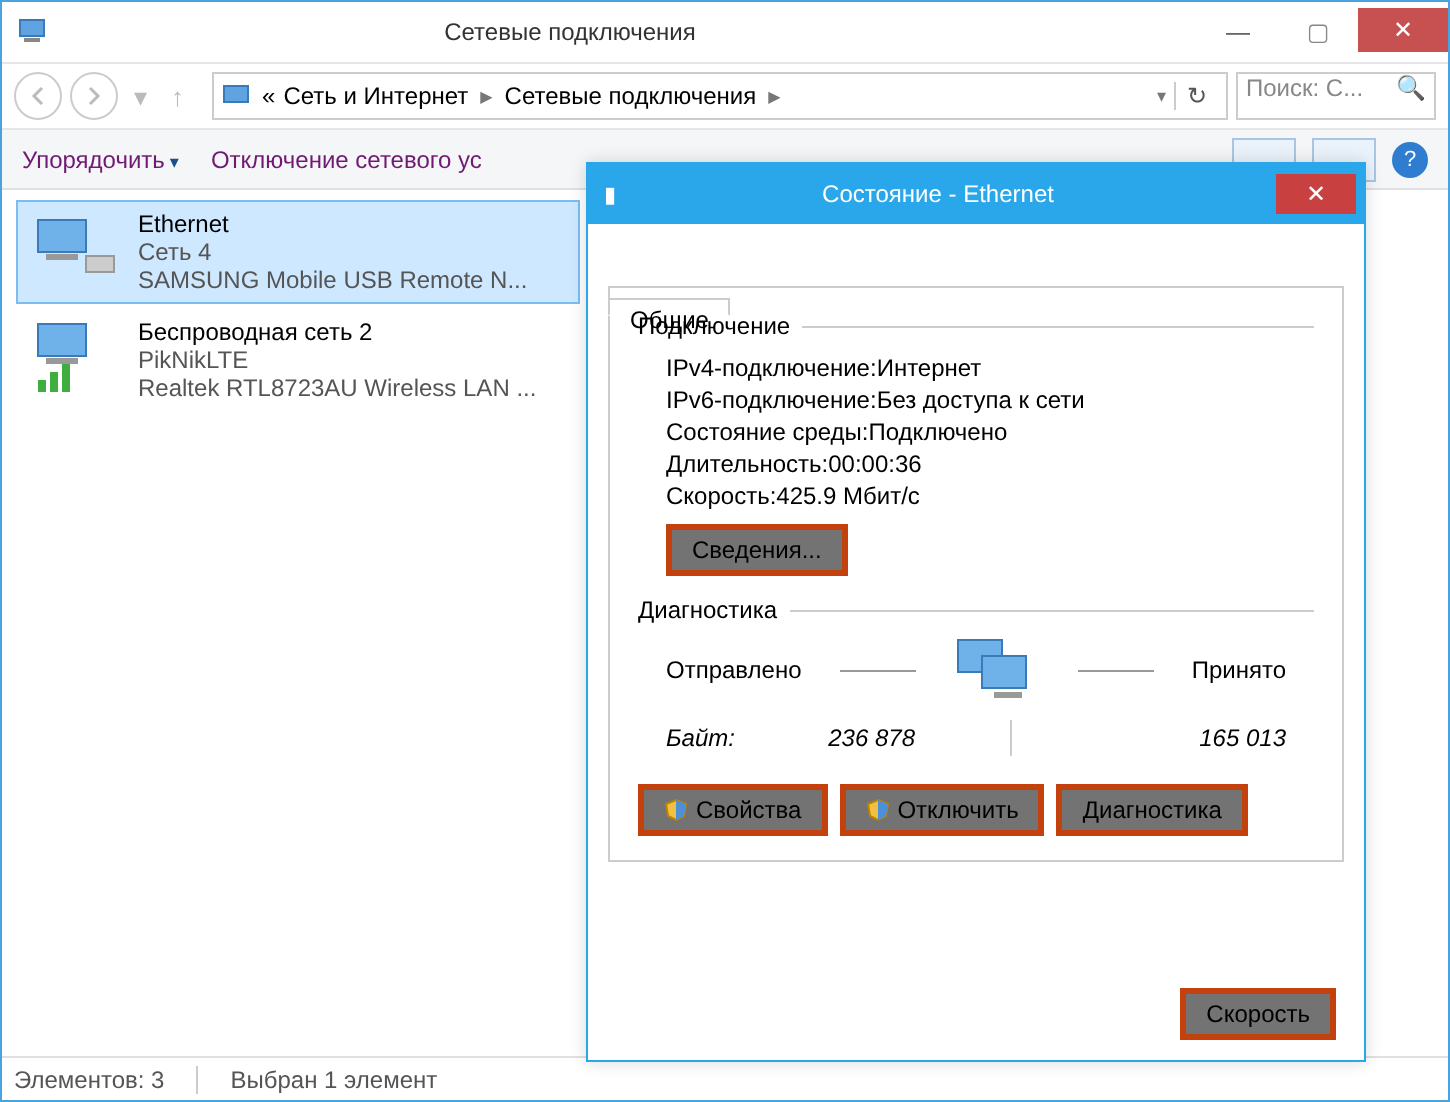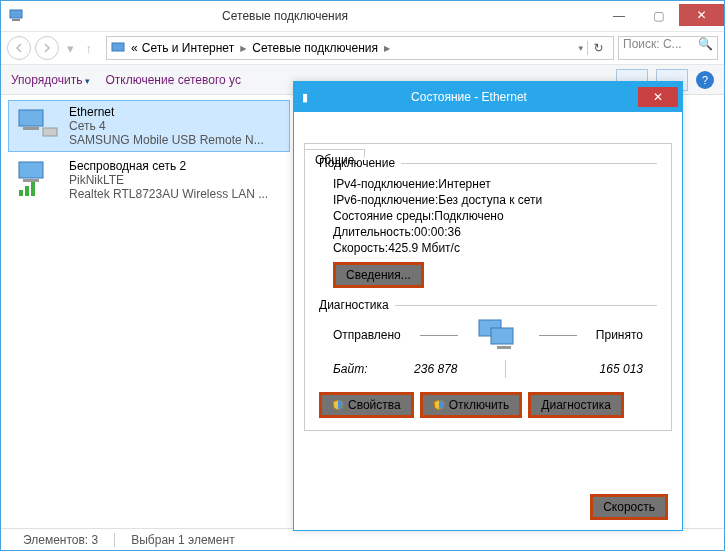--- a/index.html
+++ b/index.html
@@ -37,21 +37,21 @@
 
 .content { flex: 1; background: #fff; padding: 6px 8px; position: relative; overflow:hidden;}
 .conn-item { display: flex; gap: 8px; padding: 4px; margin-bottom: 4px; width:280px;}
 .conn-item.selected { background: #cde8ff; outline:1px solid #7abdf5;}
 .conn-icon { width: 48px; height: 40px; display:flex; align-items:center; justify-content:center; }
 .conn-text .name { color: #000; }
 .conn-text .sub { color: #555; }
 .conn-text .sub2 { color: #555; }
 
 
-.statusbar { height: 22px; border-top: 1px solid #e0e0e0; display: flex; align-items: center; padding: 0 22px; gap: 16px; color: #555; }
+.statusbar { height: 22px; border-top: 1px solid #e0e0e0; display: flex; align-items: center; padding: 0 6px; gap: 16px; color: #555; }
 .statusbar .div { width:1px; height:14px; background:#ccc;}
 
 
 .dialog { position: absolute; left: 293px; top: 81px; width: 390px; height: 450px; background: #fff; border: 1px solid #2aa7ea; box-shadow: 0 0 8px rgba(0,0,0,0.15); display:flex; flex-direction:column;}
 .dialog-title { height: 30px; background: #2aa7ea; color: #fff; display: flex; align-items: center; padding: 0 8px; }
 .dialog-title .ticon { width:14px; margin-right:4px; color:#fff; font-size:11px;}
 .dialog-title .ttext { flex:1; text-align:center; padding-right:20px;}
 .dialog-title .tclose { width: 40px; height: 20px; background: #c94040; color: #fff; display: flex; align-items: center; justify-content: center; margin-right:-4px;}
 .dialog-body { flex:1; padding: 8px 10px; }
 .tab-strip { display:flex; border-bottom:1px solid #ccc; height:24px;}

